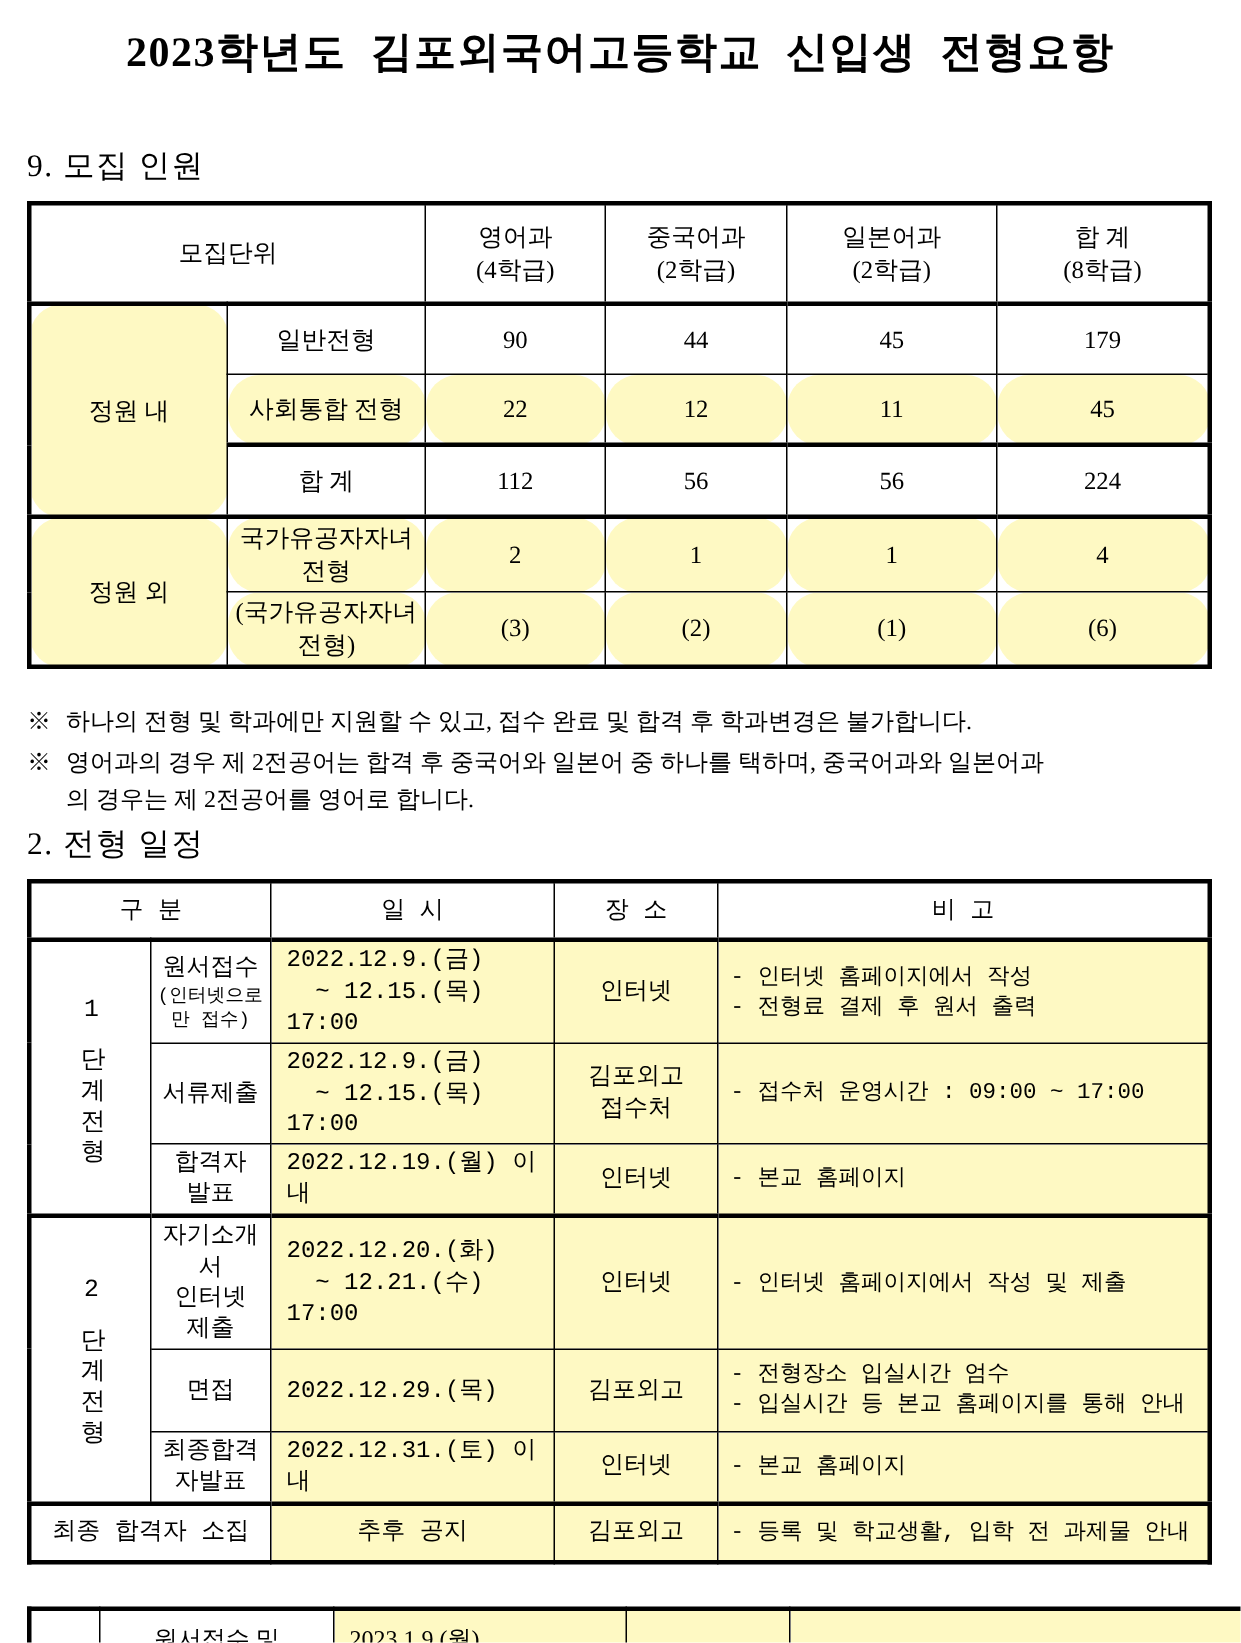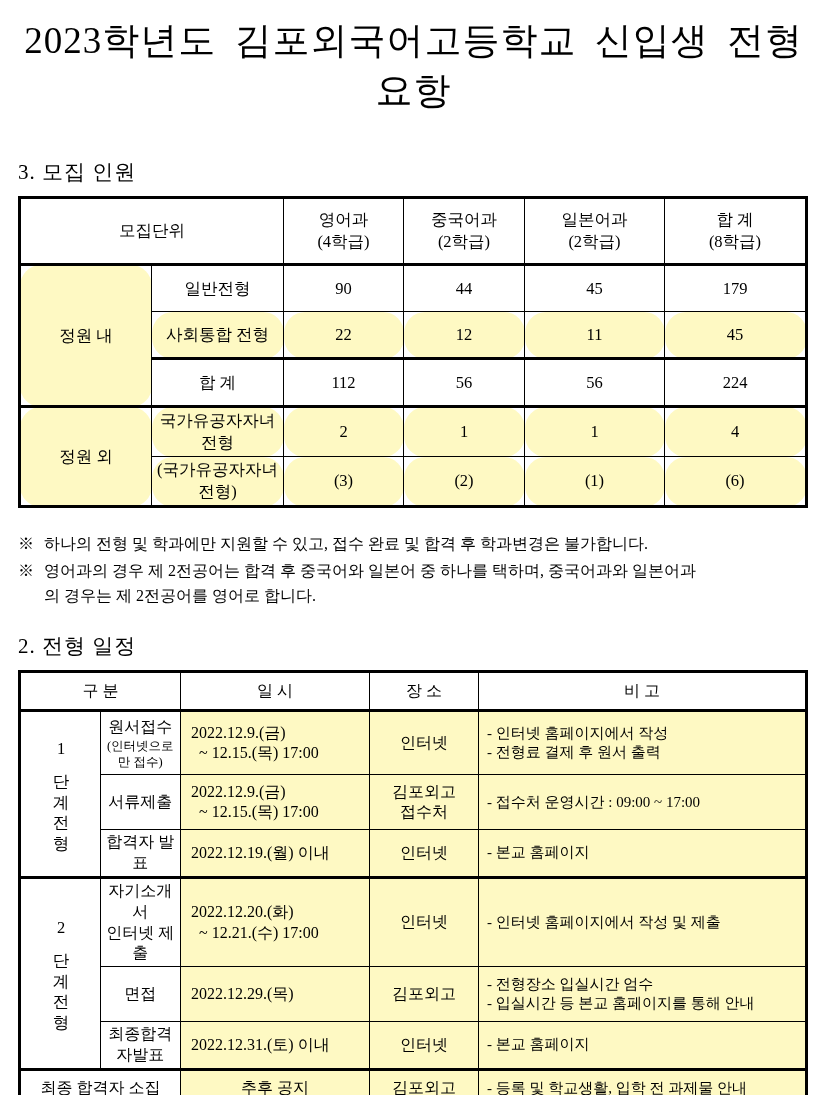--- a/index.html
+++ b/index.html
@@ -11,34 +11,34 @@
     overflow: hidden;
     font-family: "Liberation Serif", "DejaVu Serif", serif;
     color: #000;
   }
   .page {
     width: 791px;
     padding: 10px 18px 0 18px;
   }
   .doc-title {
     text-align: center;
-    font-size: 37px;
-    font-weight: 400;
+    font-size: 28px;
+    font-weight: 700;
     letter-spacing: 1px;
     word-spacing: 8px;
     margin-top: 6px;
   }
   .section-heading {
     font-size: 21px;
     font-weight: 500;
     letter-spacing: 1px;
     margin: 0 0 10px 0;
   }
   .sh1 { margin-top: 42px; }
-  .sh2 { margin-top: 24px; }
+  .sh2 { margin-top: 2px; }
 
   table {
     border-collapse: collapse;
     table-layout: fixed;
     width: 790px;
     border: 3px solid #000;
   }
   td {
     border: 1px solid #000;
     text-align: center;
@@ -102,30 +102,30 @@
   .vlabel-cell { padding: 0; }
   .vlabel {
     display: inline-block;
     writing-mode: vertical-rl;
     text-orientation: upright;
     letter-spacing: 4px;
     font-size: 16.5px;
     line-height: 1;
   }
   .t3 { margin-top: 28px; }
-  .gap-t2 { margin-top: 2px; }
+  .gap-t2 { margin-top: 2px; font-family: Liberation Mono, monospace; }
 </style>
 </head>
 <body>
 
 <div class="page">
 
   <div class="doc-title">2023학년도  김포외국어고등학교  신입생  전형요항</div>
 
-  <div class="section-heading sh1">3. 모집 인원</div>
+  <div class="section-heading sh1">9. 모집 인원</div>
 
   <table class="t1">
     <tbody>
         <tr class="head sep-b">
       <td colspan="2" class="c01">모집단위</td>
       <td class="c2 preline">영어과
 (4학급)</td>
       <td class="c3 preline">중국어과
 (2학급)</td>
       <td class="c4 preline">일본어과

